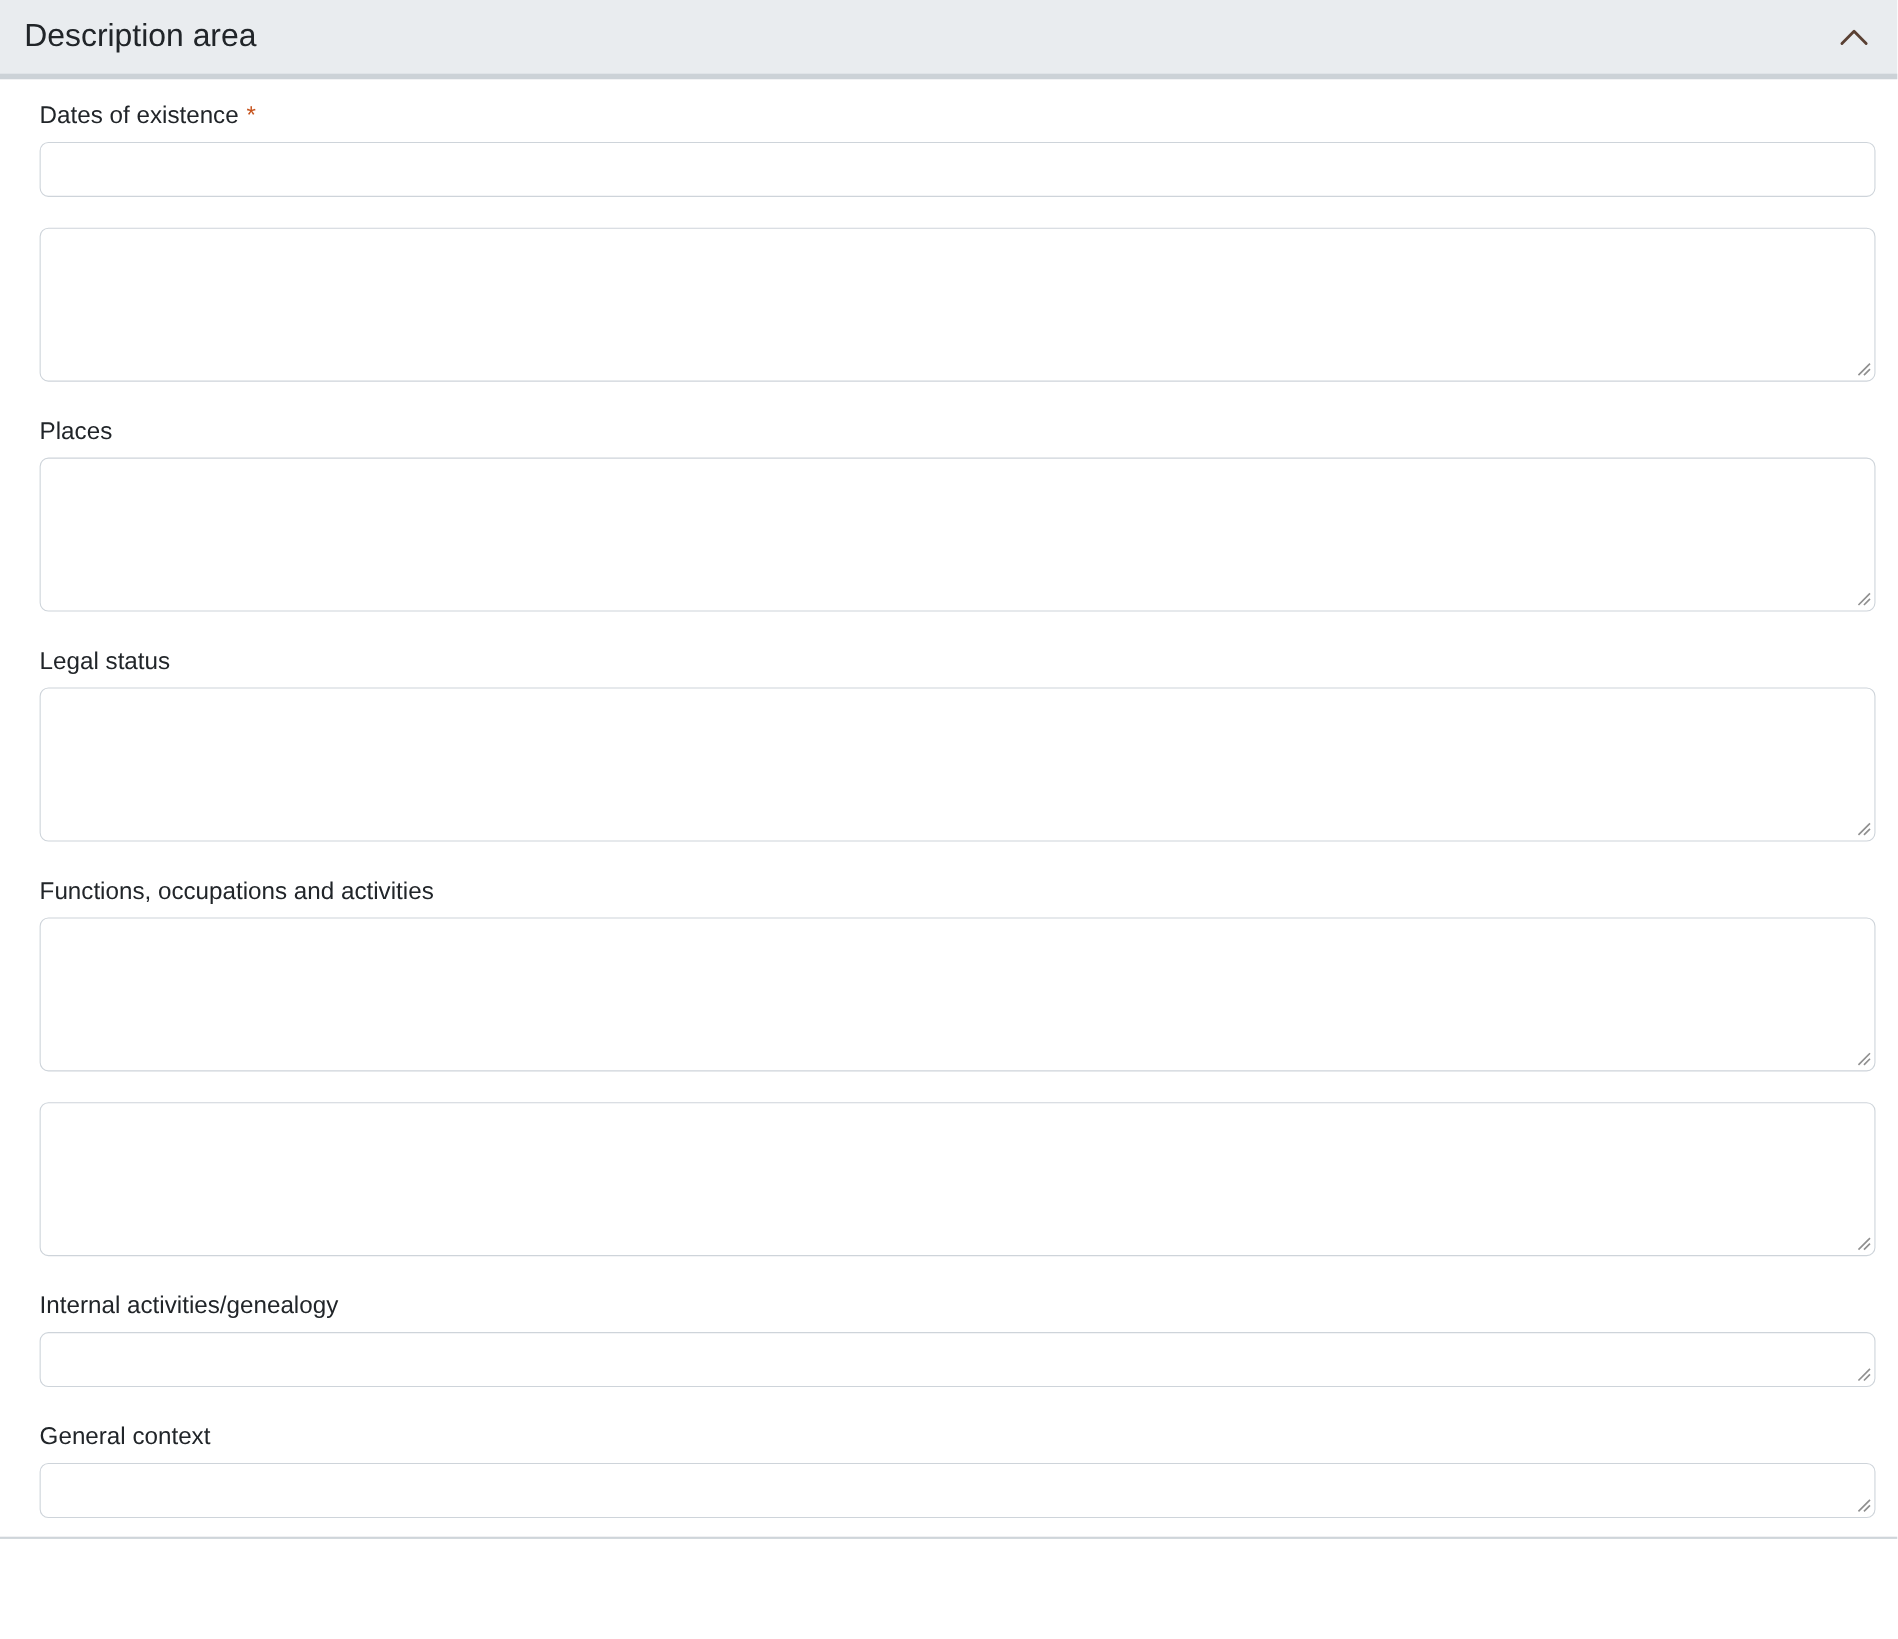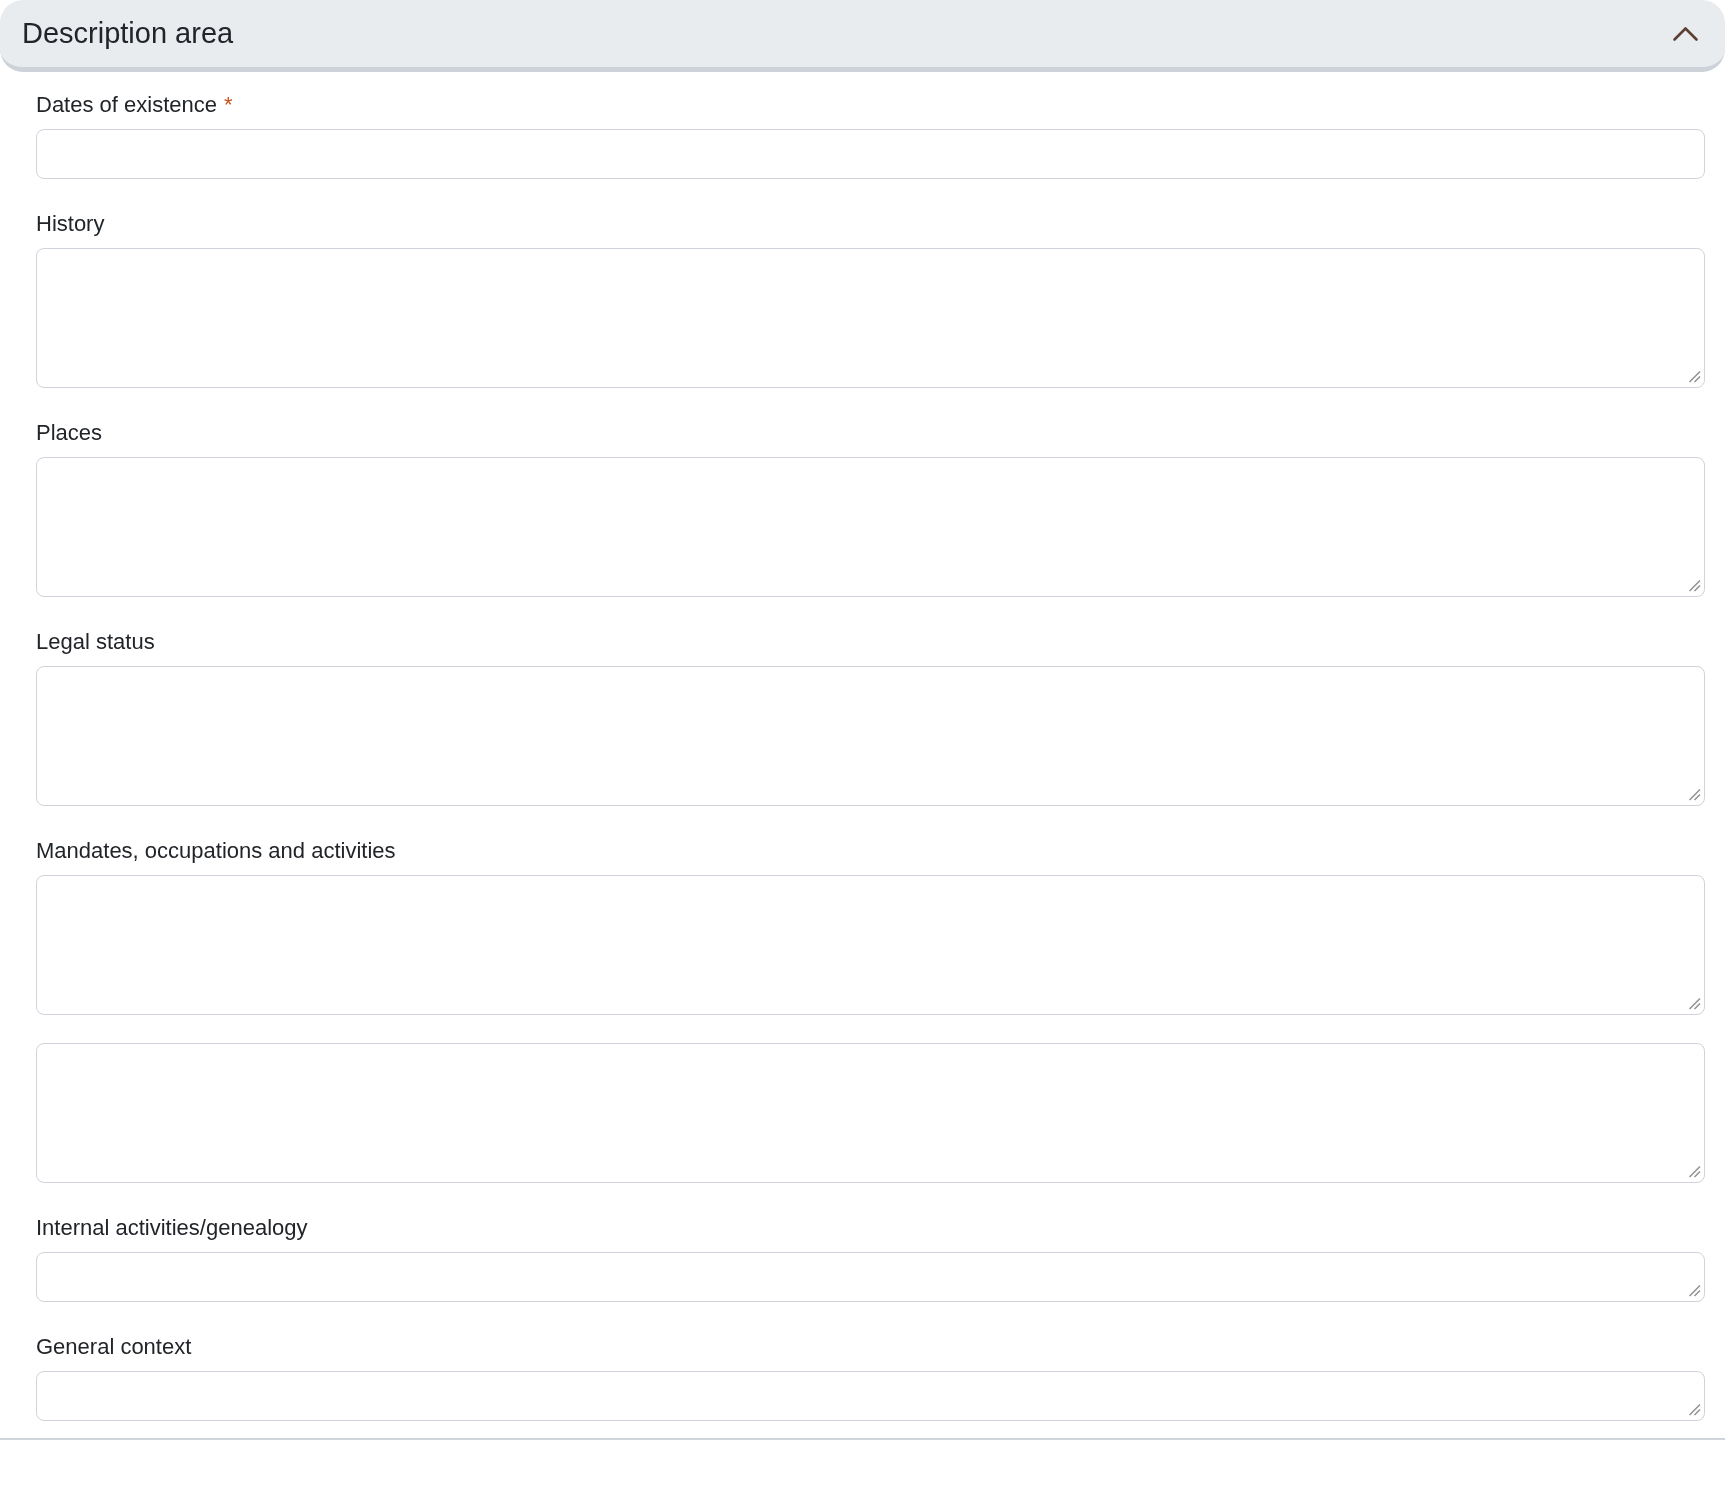--- a/index.html
+++ b/index.html
@@ -24,21 +24,20 @@
   }
   .section-header {
     height: 72px;
     background: var(--header-bg);
     border-bottom: 5px solid var(--header-border);
     display: flex;
     align-items: center;
     justify-content: space-between;
     padding: 0 24px 0 22px;
     cursor: pointer;
-    border-radius: 23px;
   }
   .section-title {
     font-size: 29px;
     font-weight: 400;
     color: var(--text);
     line-height: 1.2;
   }
   .collapse-button {
     background: none;
     border: none;
@@ -110,21 +109,20 @@
 <div class="form-area">
 
   <div class="field-group">
     <label class="field-label"><span>Dates of existence</span><span class="req">*</span></label>
     <div class="control-wrap">
       <input class="form-control" type="text" value="" style="">
     </div>
   </div>
 
   <div class="field-group">
-    <label class="field-label">History</label>
     <div class="control-wrap">
       <textarea class="form-control ta-large" style=""></textarea>
       <span class="resize-handle">
         <svg width="15" height="15" viewBox="0 0 15 15" fill="none">
           <line x1="2.5" y1="13" x2="13" y2="2.5" stroke="#8f8f8f" stroke-width="1.5"></line>
           <line x1="7.5" y1="13" x2="13" y2="7.5" stroke="#8f8f8f" stroke-width="1.5"></line>
         </svg>
       </span>
     </div>
   </div>
@@ -149,21 +147,21 @@
       <span class="resize-handle">
         <svg width="15" height="15" viewBox="0 0 15 15" fill="none">
           <line x1="2.5" y1="13" x2="13" y2="2.5" stroke="#8f8f8f" stroke-width="1.5"></line>
           <line x1="7.5" y1="13" x2="13" y2="7.5" stroke="#8f8f8f" stroke-width="1.5"></line>
         </svg>
       </span>
     </div>
   </div>
 
   <div class="field-group">
-    <label class="field-label">Mandates, occupations and activities</label>
+    <label class="field-label">Functions, occupations and activities</label>
     <div class="control-wrap">
       <textarea class="form-control ta-large" style=""></textarea>
       <span class="resize-handle">
         <svg width="15" height="15" viewBox="0 0 15 15" fill="none">
           <line x1="2.5" y1="13" x2="13" y2="2.5" stroke="#8f8f8f" stroke-width="1.5"></line>
           <line x1="7.5" y1="13" x2="13" y2="7.5" stroke="#8f8f8f" stroke-width="1.5"></line>
         </svg>
       </span>
     </div>
   </div>

